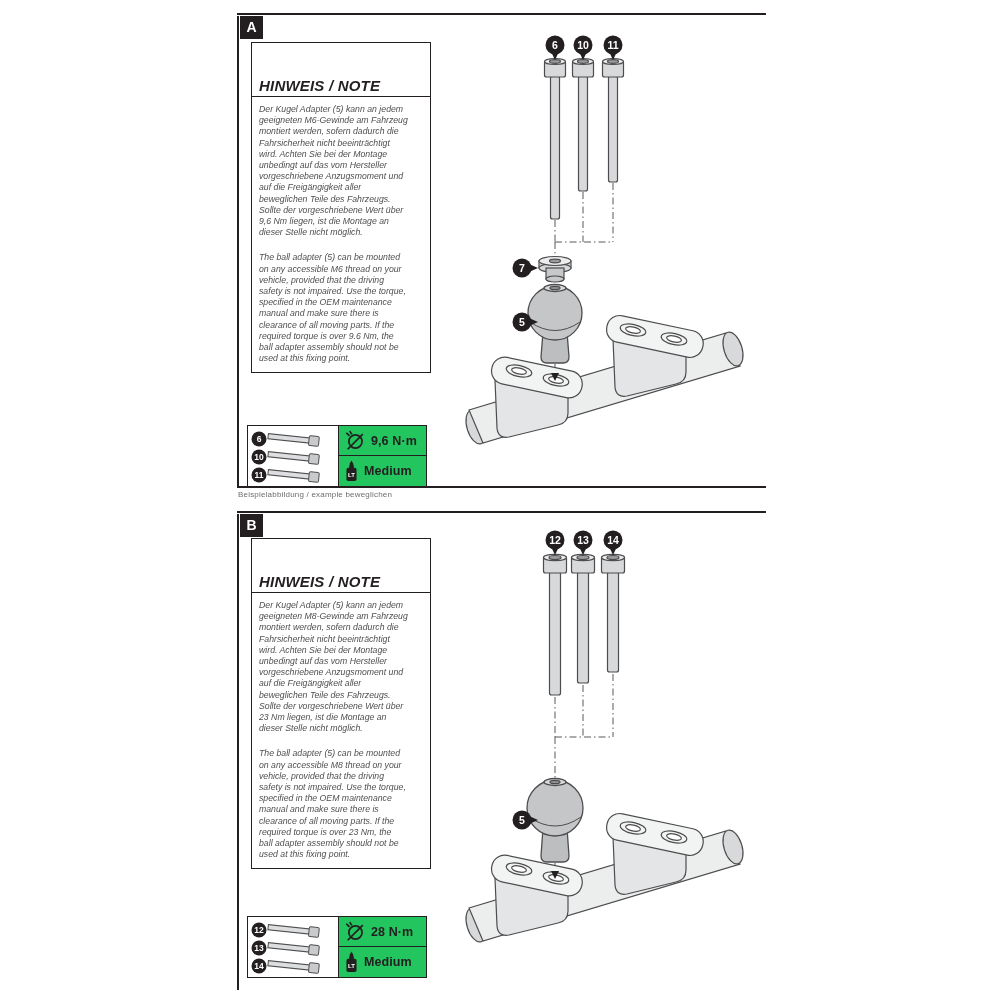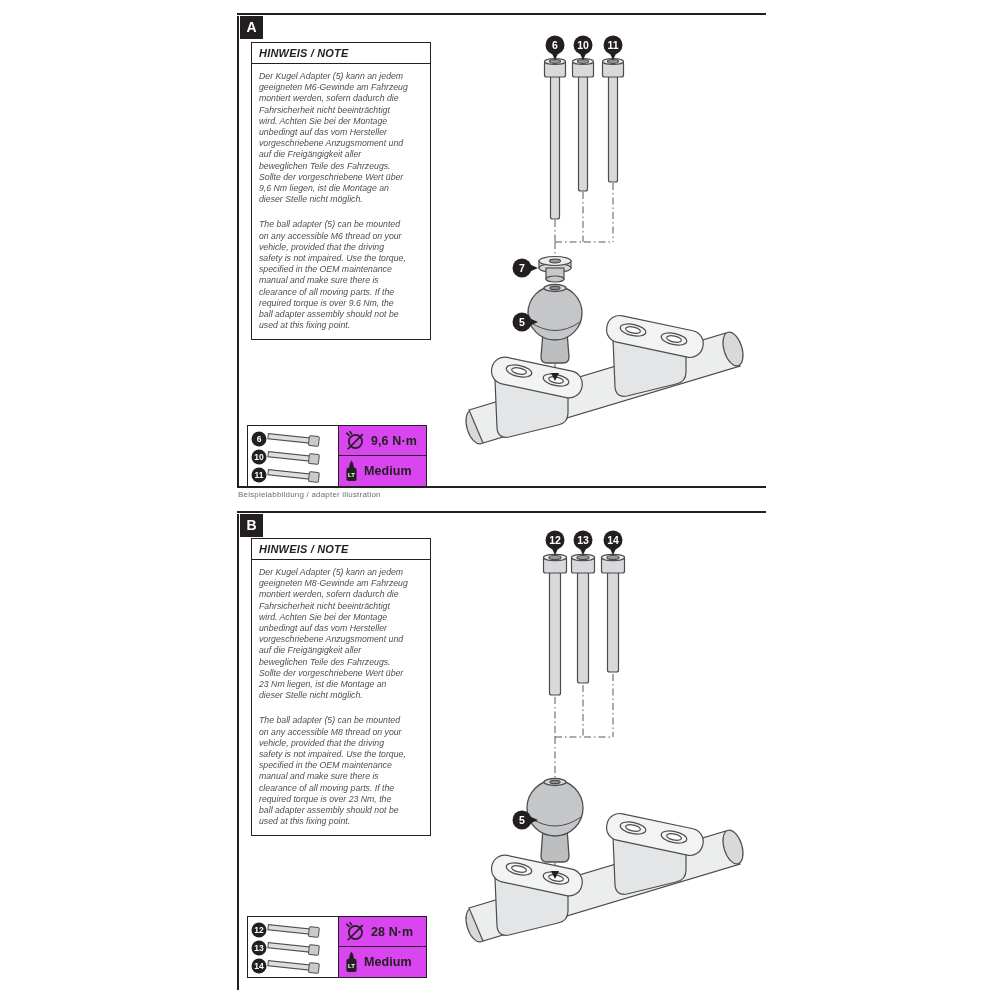--- a/index.html
+++ b/index.html
@@ -4,31 +4,31 @@
 <style>
   html,body{margin:0;padding:0;background:#fff;}
   #page{position:relative;width:1000px;height:1000px;background:#fff;overflow:hidden;
         font-family:"Liberation Sans",sans-serif;color:#231f20;}
   .hline{position:absolute;height:2px;background:#231f20;}
   .vline{position:absolute;width:2px;background:#231f20;}
   .plabel{position:absolute;width:23px;height:23px;background:#231f20;color:#fff;
           font-weight:bold;font-size:14px;line-height:23px;text-align:center;}
   .note{position:absolute;width:180px;border:1.5px solid #231f20;background:#fff;box-sizing:border-box;}
   .note-title{height:20px;border-bottom:1.5px solid #231f20;font-style:italic;font-weight:bold;
-              font-size:11px;line-height:20px;padding-left:7px;letter-spacing:.2px;}
+              font-size:15px;line-height:20px;padding-left:7px;letter-spacing:.2px;margin-top:33px;}
   .note-body{padding:6px 2px 9px 7px;}
   .note-body p{margin:0;font-style:italic;font-size:9.4px;line-height:11.2px;white-space:pre;
                color:#4f4f51;transform:scaleX(.93);transform-origin:0 0;}
   .note-body p + p{margin-top:14px;}
   .caption{position:absolute;font-size:8px;color:#6d6e71;letter-spacing:.2px;}
   .diag{position:absolute;}
   .ptable{position:absolute;display:grid;grid-template-columns:90px 88px;grid-template-rows:30px 30px;
           border:1.5px solid #231f20;background:#fff;box-sizing:content-box;}
   .pt-left{grid-row:1 / span 2;display:flex;align-items:center;justify-content:center;background:#fff;}
-  .pt-cell{display:flex;align-items:center;gap:5px;padding-left:5px;background:#d946ef;
+  .pt-cell{display:flex;align-items:center;gap:5px;padding-left:5px;background:#22c55e;
            border-left:1.5px solid #231f20;box-sizing:border-box;}
   .pt-cell.pt-top{border-bottom:1.5px solid #231f20;}
   .pt-cell strong{font-size:12.5px;font-weight:bold;color:#231f20;letter-spacing:.1px;}
   svg text.balloon-num{font-family:"Liberation Sans",sans-serif;font-weight:bold;fill:#fff;}
   svg text.lt{font-family:"Liberation Sans",sans-serif;font-weight:bold;fill:#fff;}
 </style>
 </head>
 <body>
 
 <div id="page">
@@ -199,21 +199,21 @@
       <svg width="15" height="22" viewBox="0 0 16 24">
         <path d="M8,0.5 L10,4 L10,6.5 L6,6.5 L6,4 Z" fill="#231f20"></path>
         <rect x="5.5" y="6" width="5" height="3" fill="#231f20"></rect>
         <rect x="2.5" y="8.5" width="11" height="14.5" rx="2" fill="#231f20"></rect>
         <text class="lt" x="8" y="18.6" font-size="6.5" text-anchor="middle">LT</text>
       </svg>
       <strong>Medium</strong>
     </div>
   </div>
 
-  <div class="caption" style="left:238px;top:490px;">Beispielabbildung / adapter illustration</div>
+  <div class="caption" style="left:238px;top:490px;">Beispielabbildung / example beweglichen</div>
 
   <div class="hline" style="left:237px;top:511px;width:529px;"></div>
   <div class="plabel" style="left:240px;top:514px;">B</div>
   <div class="vline" style="left:237px;top:514px;height:476px;"></div>
 
   <div class="note" style="left:251px;top:538px;">
     <div class="note-title">HINWEIS / NOTE</div>
     <div class="note-body">
       <p>Der Kugel Adapter (5) kann an jedem
 geeigneten M8-Gewinde am Fahrzeug

